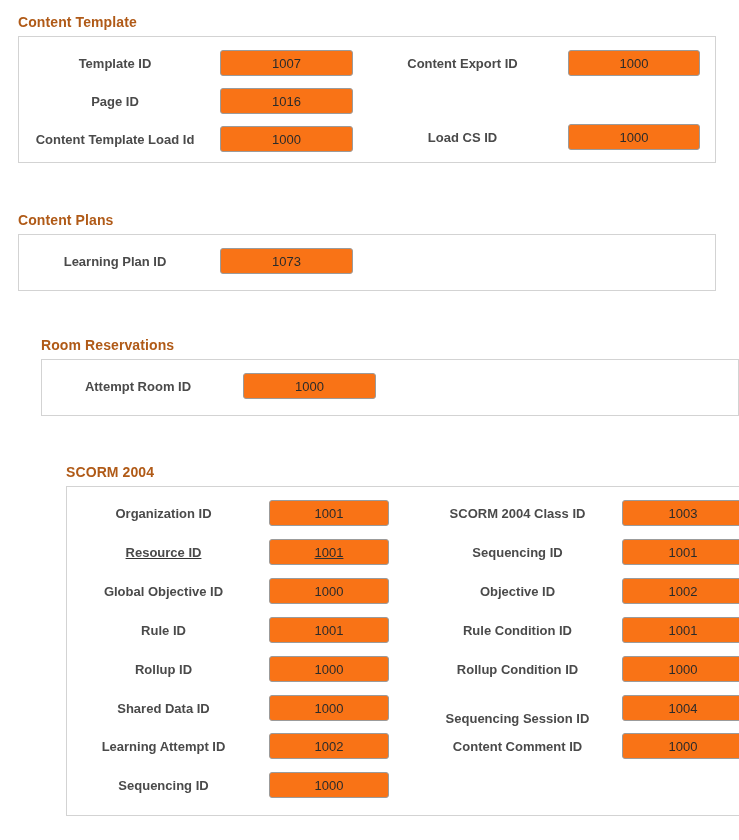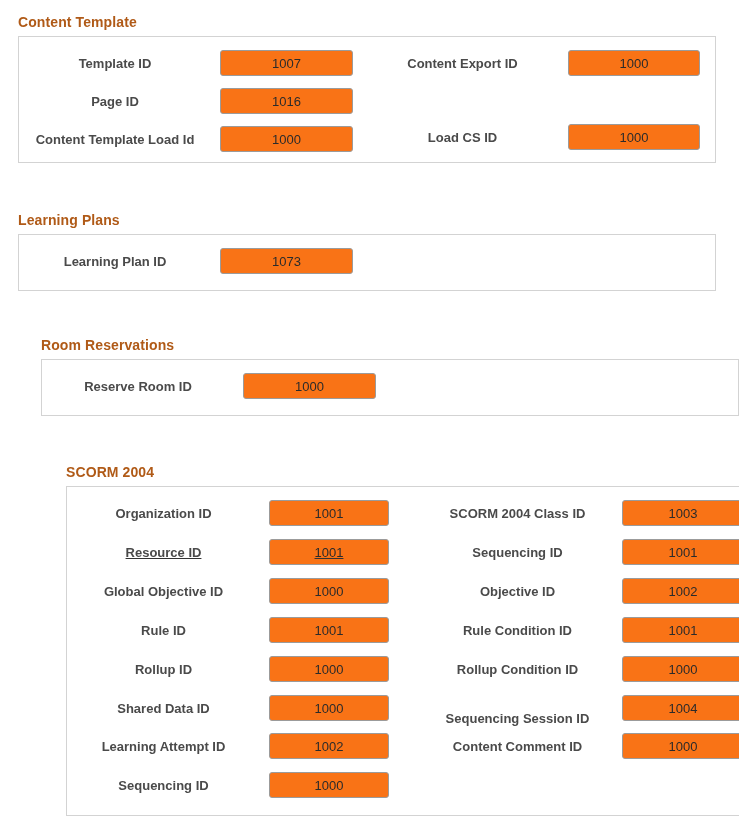--- a/index.html
+++ b/index.html
@@ -115,37 +115,37 @@
 
       <div class="field" style="left:347px; top:51px; width:334px;margin-top:36px;">
         <div class="field-label" style="width:196px;">Load CS ID</div>
         <input class="field-input" type="text" style="width: 132px;" value="1000">
       </div>
 
     </div>
   </div>
 
   <div class="section" style="left:0; top:212px; width:739px;">
-    <div class="section-title">Learning Plans</div>
+    <div class="section-title">Content Plans</div>
     <div class="panel" style="width:698px; height:57px;">
 
       <div class="field" style="left:0; top:13px; width:334px;">
         <div class="field-label" style="width:195px;">Learning Plan ID</div>
         <input class="field-input" type="text" style="width: 133px;" value="1073">
       </div>
 
     </div>
   </div>
 
   <div class="section" style="left:0; top:337px; width:739px;padding-left:23px;">
     <div class="section-title">Room Reservations</div>
     <div class="panel" style="width:698px; height:57px;">
 
       <div class="field" style="left:0; top:13px; width:334px;">
-        <div class="field-label" style="width:195px;">Reserve Room ID</div>
+        <div class="field-label" style="width:195px;">Attempt Room ID</div>
         <input class="field-input" type="text" style="width: 133px;" value="1000">
       </div>
 
     </div>
   </div>
 
   <div class="section" style="left:0; top:464px; width:739px;padding-left:48px;">
     <div class="section-title">SCORM 2004</div>
     <div class="panel" style="width:698px; height:330px;">
 

